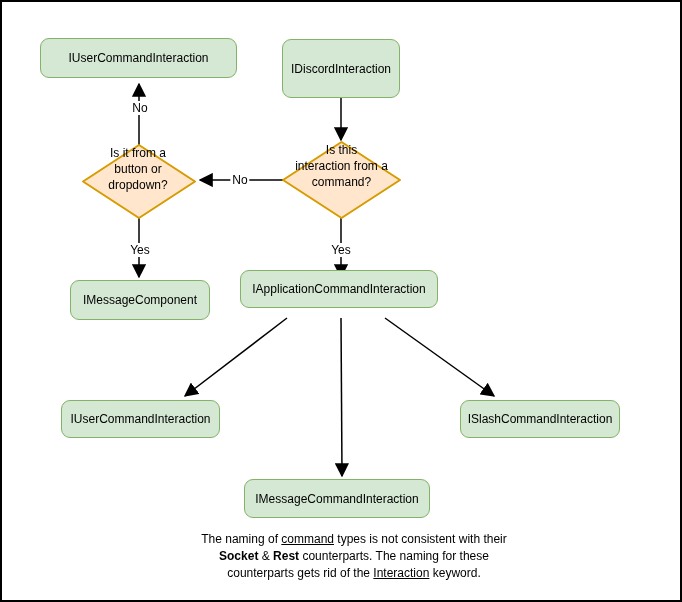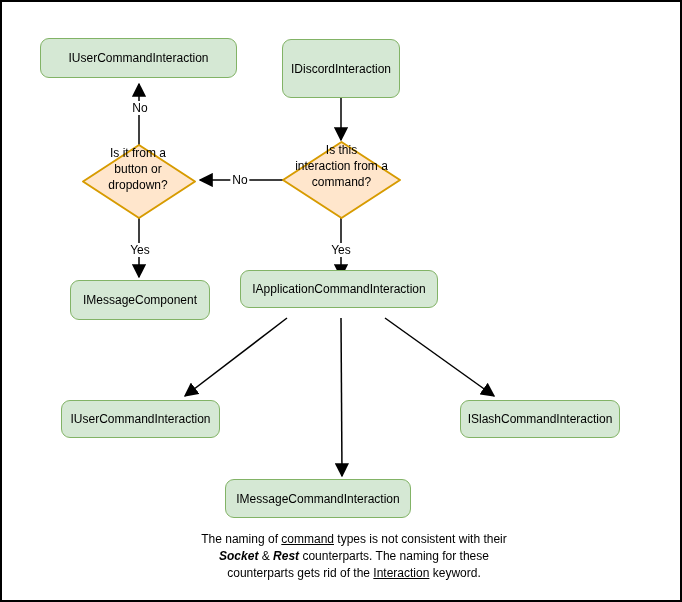--- a/index.html
+++ b/index.html
@@ -28,21 +28,21 @@
   .dline{display:block;}
   .elabel{
     position:absolute;transform:translate(-50%,-50%);
     background:var(--background,#fff);padding:0 2px;font-size:12px;line-height:14px;
   }
   .note{
     position:absolute;left:114px;top:531px;width:480px;
     text-align:center;font-size:12px;line-height:17px;
   }
   .u{text-decoration:underline;}
-  .b{font-weight:bold;font-style:italic;}
+  .b{font-weight:bold;}
 </style>
 </head>
 <body>
 
 <div class="frame">
 
   <svg class="edges" width="682" height="602">
     <defs>
       <marker id="ah" viewBox="0 0 10 10" refX="9" refY="5" markerWidth="9.5" markerHeight="9.5" orient="auto-start-reverse">
         <path d="M0,0 L10,5 L0,10 Z" fill="#000"></path>
@@ -75,21 +75,21 @@
   </div>
 
   <div class="gnode" style="left:460px;top:400px;width:160px;height:38px">
     <span>ISlashCommandInteraction</span>
   </div>
 
   <div class="gnode" style="left:61px;top:400px;width:159px;height:38px">
     <span>IUserCommandInteraction</span>
   </div>
 
-  <div class="gnode" style="left:225px;top:479px;width:186px;height:39px">
+  <div class="gnode" style="left:244px;top:479px;width:186px;height:39px">
     <span>IMessageCommandInteraction</span>
   </div>
 
   <svg class="dshape" style="left:81px;top:143px" width="116" height="77">
     <path d="M2,38.5 L58,2 L114,38.5 L58,75 Z"></path>
   </svg>
   <div class="dtext" style="left:83px;top:145px;width:110px;height:73px">
     <div>
       <span class="dline">Is it from a</span>
       <span class="dline">button or</span>

